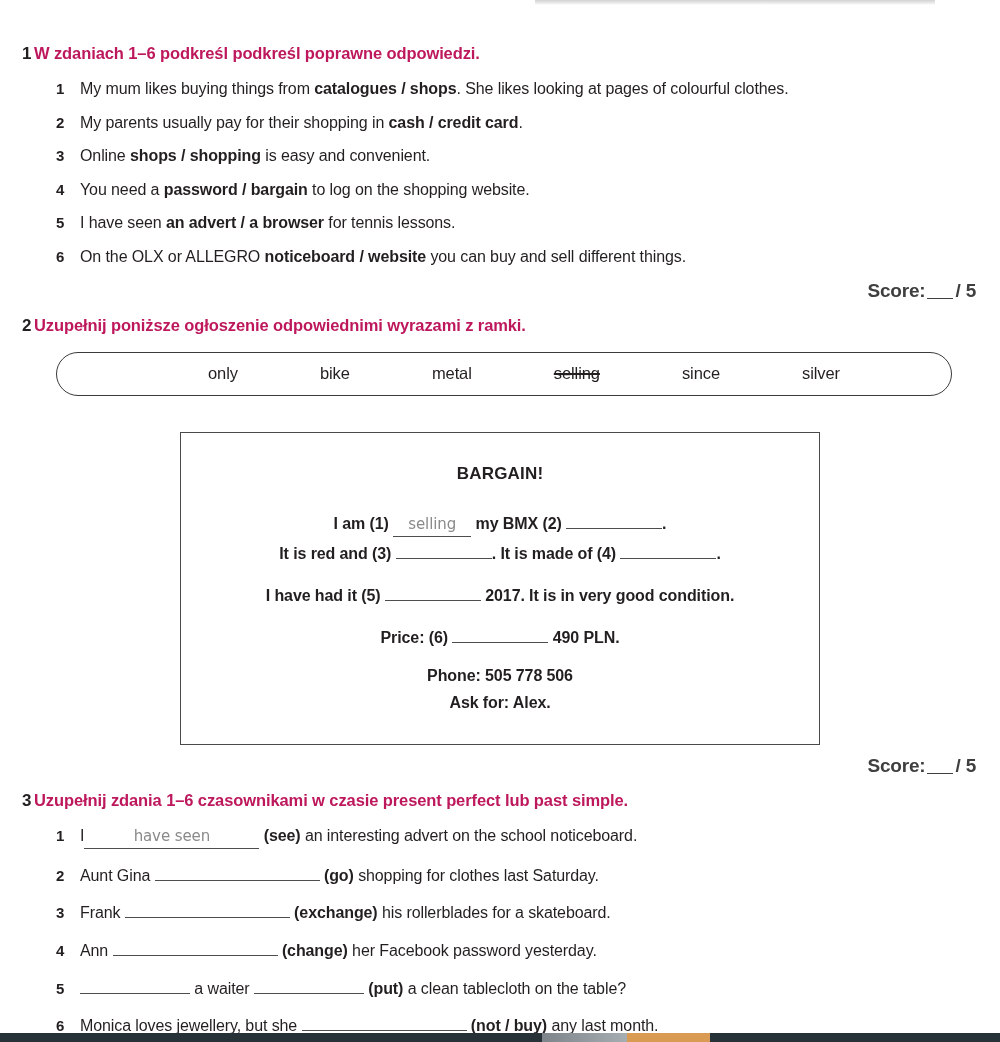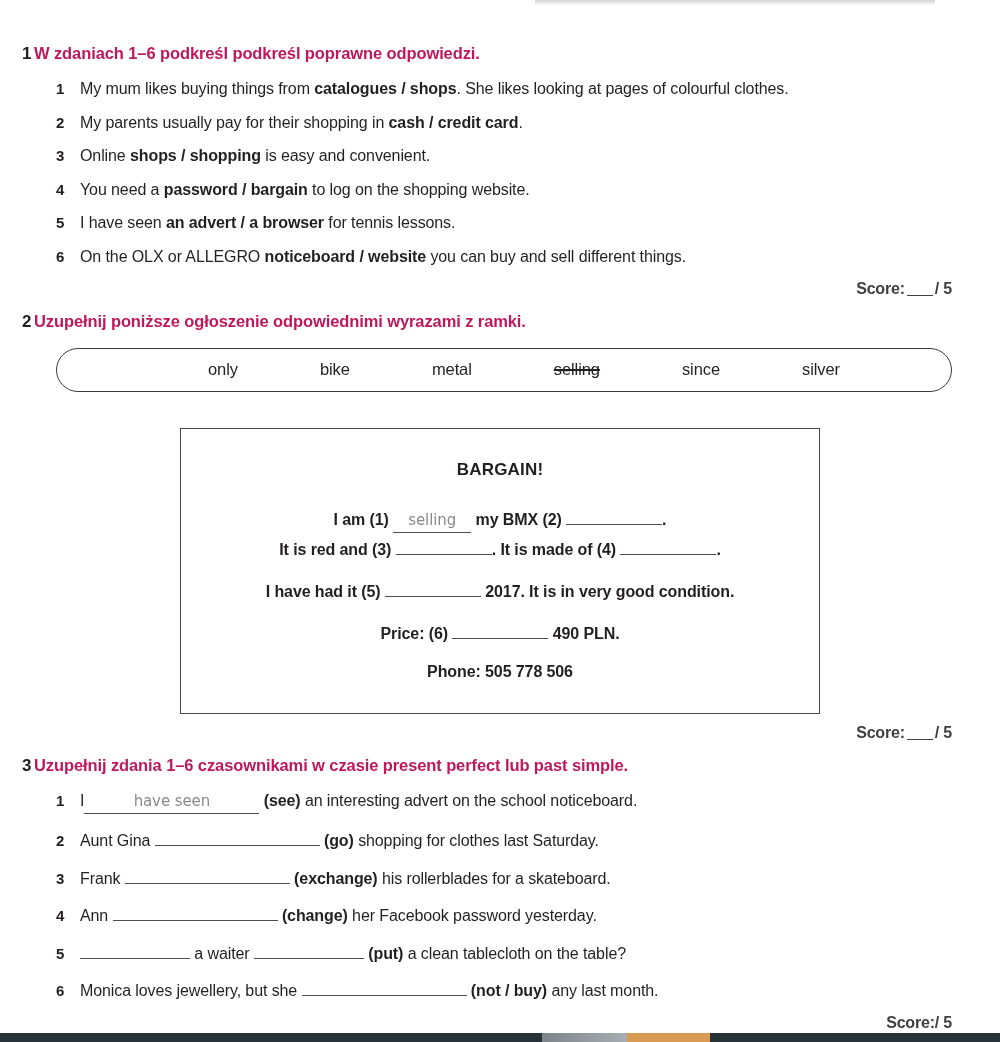--- a/index.html
+++ b/index.html
@@ -104,23 +104,23 @@
     height: 19px;
   }
   .blank.ans {
     color: #8a8a8a;
   }
 
   
   .score {
     text-align: right;
     font-weight: bold;
-    font-size: 16px;
+    font-size: 19px;
     color: #3f3f3f;
-    padding-right: 48px;
+    padding-right: 24px;
     margin-top: 10px;
     letter-spacing: -0.2px;
   }
   .score .sc-blank {
     display: inline-block;
     width: 26px;
     border-bottom: 1.8px solid #3f3f3f;
     margin: 0 2px;
     vertical-align: -2px;
   }
@@ -256,20 +256,21 @@
 
         <div class="ad-line"><b>I am (</b><b>1</b><b>) </b><span class="blank ans" style="width:78px;">selling</span><b> my BMX (</b><b>2</b><b>) </b><span class="blank" style="width:96px;"></span><b>.</b></div>
 
         <div class="ad-line"><b>It is red and (</b><b>3</b><b>) </b><span class="blank" style="width:96px;"></span><b>. It is made of (</b><b>4</b><b>) </b><span class="blank" style="width:96px;"></span><b>.</b></div>
 
         <div class="ad-line sp"><b>I have had it (</b><b>5</b><b>) </b><span class="blank" style="width:96px;"></span><b> 2017. It is in very good condition.</b></div>
 
         <div class="ad-line sp"><b>Price: (</b><b>6</b><b>) </b><span class="blank" style="width:96px;"></span><b> 490 PLN.</b></div>
 
         <div class="ad-line sp"><b>Phone: 505 778 506</b></div>
+        <div class="ad-line"><b>Ask for: Alex.</b></div>
       </div>
     </div>
 
     <div class="score">
       <span>Score:</span><span class="sc-blank"></span><span>/ 5</span>
     </div>
   </section>
 
   <section class="exercise" style="margin-top:14px;">
     <div class="ex-head">

